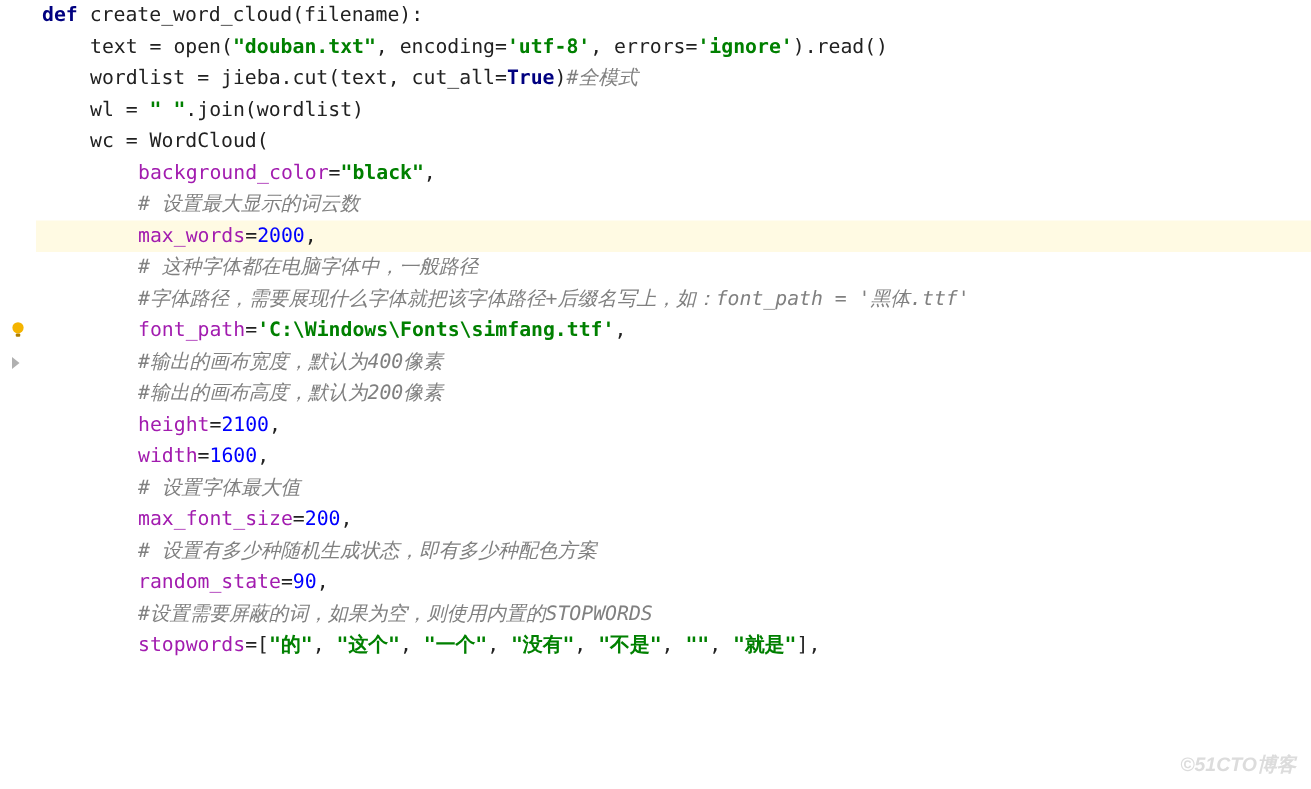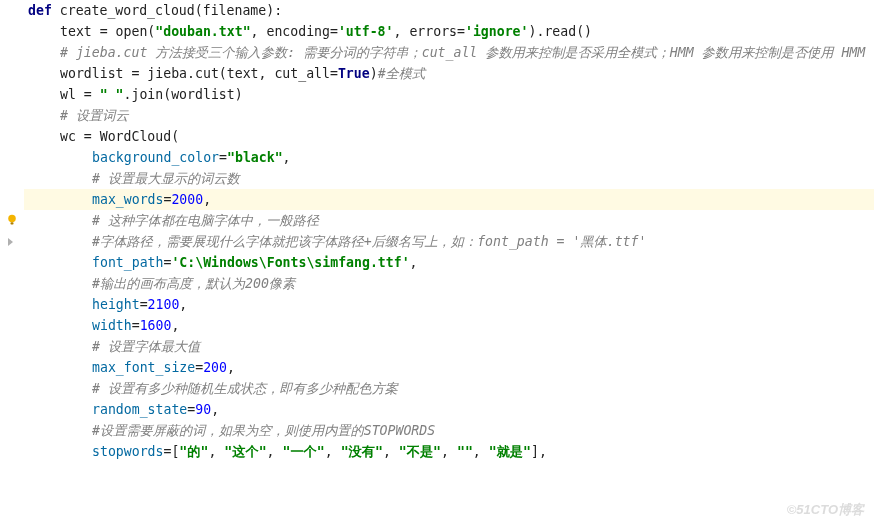--- a/index.html
+++ b/index.html
@@ -14,21 +14,21 @@
   .hl  { background:#fffae3; }
   .ind1 { padding-left:36px; }
   .ind2 { padding-left:68px; }
   .kw  { color:#000080; font-weight:bold; }
   .fn  { color:#212121; }
   .id  { color:#212121; }
   .op  { color:#212121; }
   .str { color:#008000; font-weight:bold; }
   .num { color:#0000ff; }
   .cmt { color:#808080; font-style:italic; }
-  .param { color:#0369a1;text-align:right; }
+  .param { color:#a21caf;text-align:right; }
   .watermark { position:absolute; right:10px; bottom:6px; color:#dcdcdc; font-size:13px; font-family:sans-serif; font-style:italic; pointer-events:none;font-weight:bold;}
 </style>
 </head>
 <body>
 
 <div class="editor">
 
   <div class="gutter">
     <div class="bulb" id="bulb" style="top: 214px;">
       <svg viewBox="0 0 16 16" width="12" height="12">
@@ -38,44 +38,43 @@
     </div>
     <div class="fold" id="fold" style="top: 236px;"></div>
   </div>
 
   <div class="code">
 
     <div class="line"><span class="kw">def</span><span class="op"> </span><span class="fn">create_word_cloud</span><span class="op">(filename)</span><span class="op">:</span></div>
 
     <div class="line ind1"><span class="id">text </span><span class="op">= </span><span class="id">open(</span><span class="str">"douban.txt"</span><span class="id">, encoding=</span><span class="str">'utf-8'</span><span class="id">, errors=</span><span class="str">'ignore'</span><span class="id">).read()</span></div>
 
-    <div class="line ind1"><span class="cmt"># jieba.cut 方法接受三个输入参数: 需要分词的字符串；cut_all 参数用来控制是否采用全模式；HMM 参数用来控制是否使用 HMM</span></div>
 
     <div class="line ind1"><span class="id">wordlist </span><span class="op">= </span><span class="id">jieba.cut(text, cut_all=</span><span class="kw">True</span><span class="id">)</span><span class="cmt">#全模式</span></div>
 
     <div class="line ind1"><span class="id">wl </span><span class="op">= </span><span class="str">" "</span><span class="id">.join(wordlist)</span></div>
 
-    <div class="line ind1"><span class="cmt"># 设置词云</span></div>
 
 
     <div class="line ind1"><span class="id">wc </span><span class="op">= </span><span class="id">WordCloud(</span></div>
 
 
     <div class="line ind2"><span class="param">background_color</span><span class="op">=</span><span class="str">"black"</span><span class="op">,</span></div>
 
     <div class="line ind2"><span class="cmt"># 设置最大显示的词云数</span></div>
 
     <div class="line ind2 hl"><span class="param">max_words</span><span class="op">=</span><span class="num">2000</span><span class="op">,</span></div>
 
     <div class="line ind2"><span class="cmt"># 这种字体都在电脑字体中，一般路径</span></div>
 
     <div class="line ind2"><span class="cmt">#字体路径，需要展现什么字体就把该字体路径+后缀名写上，如：font_path = '黑体.ttf'</span></div>
 
     <div class="line ind2"><span class="param">font_path</span><span class="op">=</span><span class="str">'C:\Windows\Fonts\simfang.ttf'</span><span class="op">,</span></div>
 
+    <div class="line ind2"><span class="cmt">#输出的画布宽度，默认为400像素</span></div>
 
     <div class="line ind2"><span class="cmt">#输出的画布高度，默认为200像素</span></div>
 
     <div class="line ind2"><span class="param">height</span><span class="op">=</span><span class="num">2100</span><span class="op">,</span></div>
 
     <div class="line ind2"><span class="param">width</span><span class="op">=</span><span class="num">1600</span><span class="op">,</span></div>
 
     <div class="line ind2"><span class="cmt"># 设置字体最大值</span></div>
 
     <div class="line ind2"><span class="param">max_font_size</span><span class="op">=</span><span class="num">200</span><span class="op">,</span></div>

